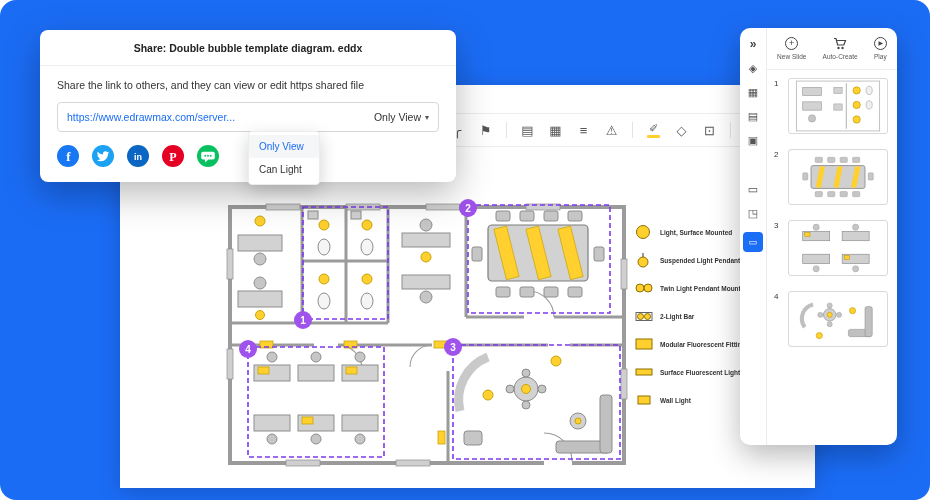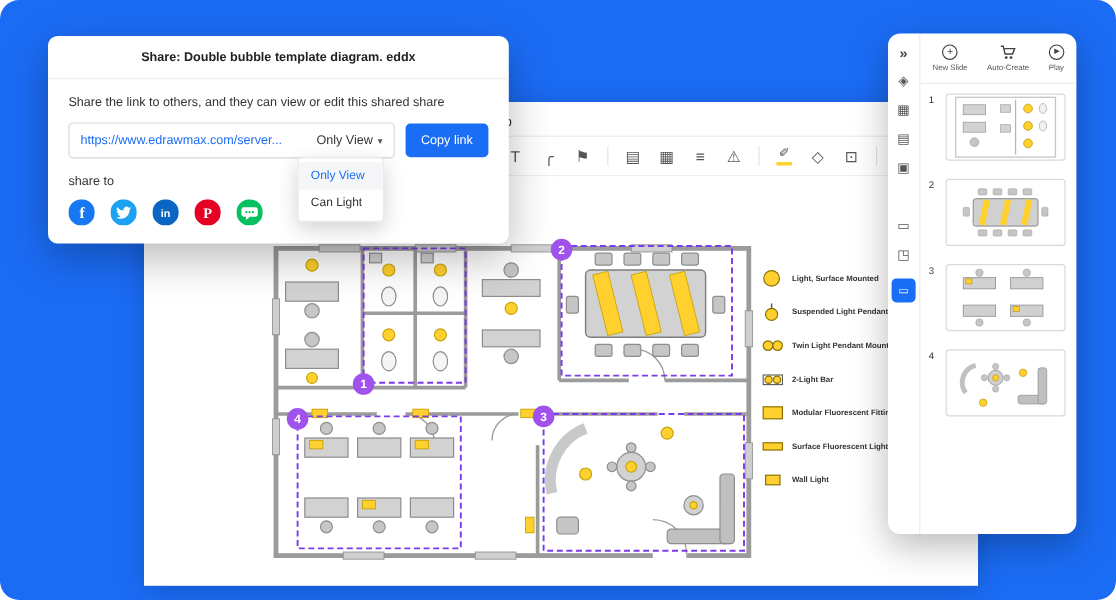--- a/index.html
+++ b/index.html
@@ -27,21 +27,21 @@
 
   .canvas { position: relative; flex: 1; background: #fff; overflow: hidden; }
   .plan-svg { position: absolute; left: 106px; top: 52px; width: 402px; height: 272px; overflow: visible; }
 
   .legend { position: absolute; left: 514px; top: 76px; display: flex; flex-direction: column; gap: 10px; }
   .legend-row { display: flex; align-items: center; gap: 6px; }
   .legend-row svg { flex: none; }
   .legend-label { font-size: 6.5px; font-weight: bold; color: #333; white-space: nowrap; }
 
   
-  .share-dialog { position: absolute; left: 40px; top: 30px; width: 384px; background: #fff; border-radius: 8px;
+  .share-dialog { position: absolute; left: 40px; top: 30px; width: 416px; background: #fff; border-radius: 8px;
     box-shadow: 0 12px 36px rgba(0,0,0,.28); z-index: 20; }
   .dlg-title { font-size: 10.5px; font-weight: bold; color: #222; text-align: center; padding: 12px 10px 11px;
     border-bottom: 1px solid #ededed; }
   .dlg-desc { font-size: 10.5px; color: #333; padding: 13px 17px 11px; }
   .dlg-linkrow { display: flex; align-items: center; gap: 9px; padding: 0 17px; }
   .link-box { flex: 1; height: 30px; border: 1px solid #d7d7d7; border-radius: 4px; display: flex; align-items: center;
     padding: 0 9px; gap: 6px; min-width: 0; cursor: text; }
   .link-url { flex: 1; font-size: 10.5px; color: #1A6DF5; white-space: nowrap; overflow: hidden; text-overflow: ellipsis; }
   .perm-control { display: flex; align-items: center; gap: 4px; font-size: 10.5px; color: #333; white-space: nowrap; cursor: pointer; }
   .caret { font-size: 8px; color: #555; }
@@ -342,33 +342,31 @@
             <rect x="4" y="5" width="12" height="8" fill="#FFD02E" stroke="#8d7000"></rect>
             </svg>
           <span class="legend-label">Wall Light</span>
         </div>
       </div>
     </div>
   </div>
 
   <div class="share-dialog">
     <div class="dlg-title">Share: Double bubble template diagram. eddx</div>
-    <div class="dlg-desc">Share the link to others, and they can view or edit this shared share</div>
+    <div class="dlg-desc">Share the link to others, and they can view or edit https shared file</div>
     <div class="dlg-linkrow">
       <div class="link-box">
         <span class="link-url">https://www.edrawmax.com/server...</span>
         <span class="perm-control">
           <span>Only View</span>
           <span class="caret">▾</span>
         </span>
       </div>
-      <button class="copy-btn">Copy link</button>
     </div>
     <div class="dlg-share">
-      <div class="share-label">share to</div>
       <div class="social-row">
         <span class="soc">
           <svg width="22" height="22" viewBox="0 0 22 22">
               <circle cx="11" cy="11" r="11" fill="#1877F2"></circle>
           <text x="11.5" y="16" text-anchor="middle" font-size="13" font-weight="bold" fill="#fff" font-family="Liberation Serif, serif">f</text>
             </svg>
         </span>
         <span class="soc">
           <svg width="22" height="22" viewBox="0 0 22 22">
               <circle cx="11" cy="11" r="11" fill="#1DA1F2"></circle>

